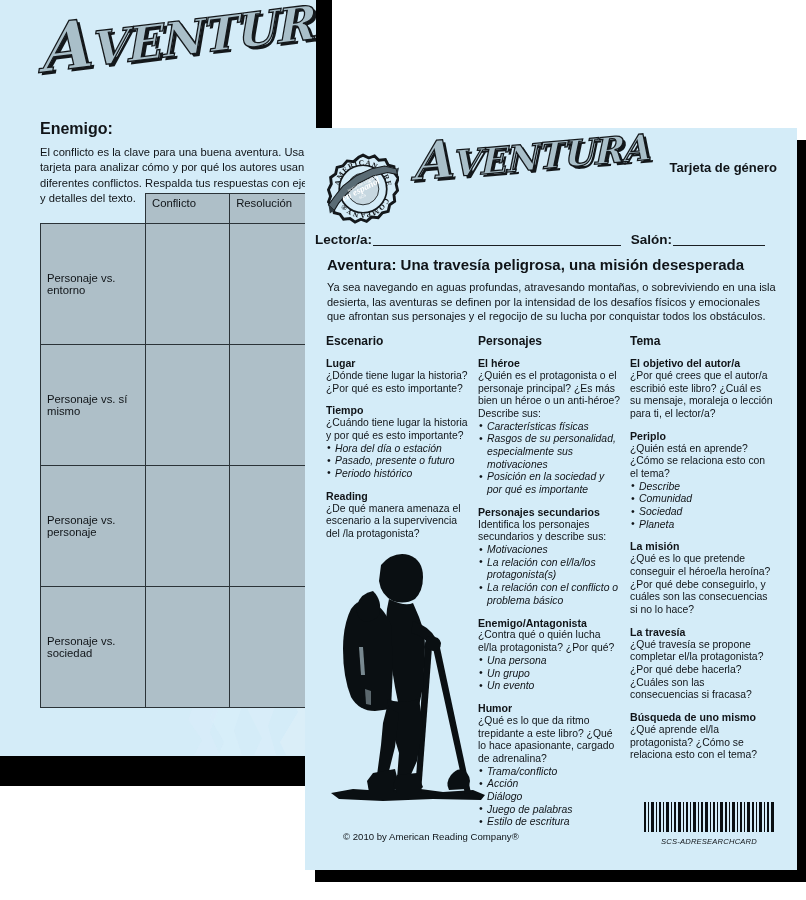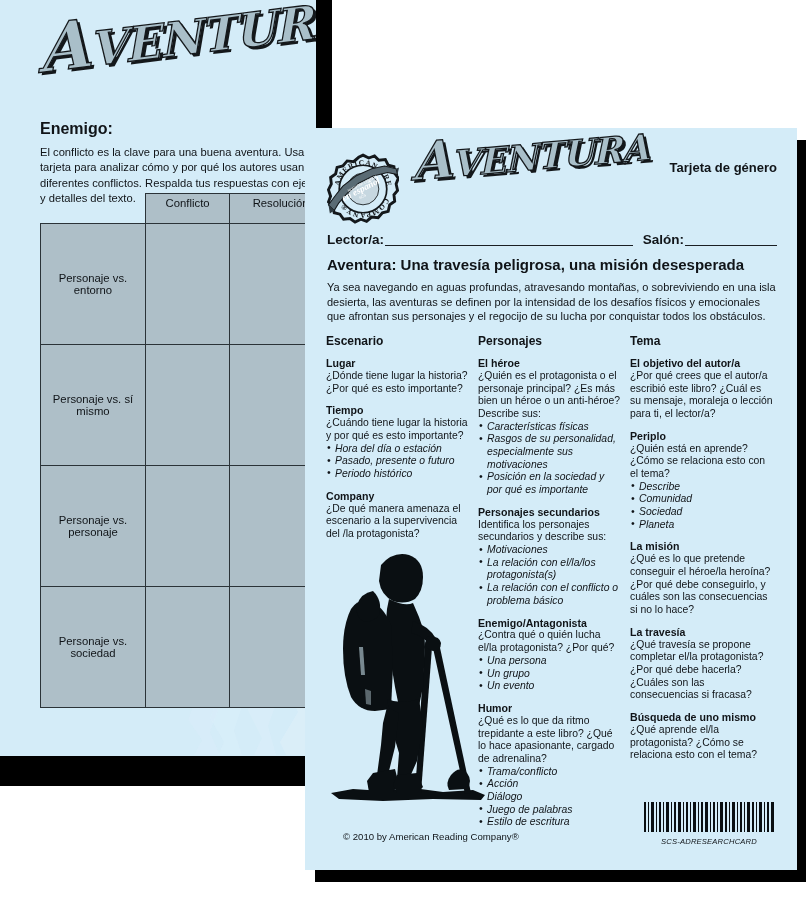--- a/index.html
+++ b/index.html
@@ -36,21 +36,21 @@
   }
   #left-logo .cap{font-size:66px;line-height:0;}
 
   #left-heading{position:absolute;left:40px;top:120px;font-size:16px;font-weight:bold;}
   #left-intro{position:absolute;left:40px;top:145px;width:300px;font-size:11.2px;line-height:1.38;}
 
   
   #left-table{position:absolute;left:40px;top:193px;width:292px;border-collapse:collapse;}
   #left-table td,#left-table th{
     border:1.4px solid #2b3338;background:#aebfc8;
-    font-size:11.3px;font-weight:normal;text-align:center;
+    font-size:11.3px;font-weight:normal;text-align:left;
     vertical-align:middle;padding:4px 6px;
   }
   #left-table .corner{border:none;background:transparent;width:92px;}
   #left-table th{height:22px;vertical-align:top;padding-top:3px;}
   #left-table td.rowlabel{width:92px;}
   #left-table tbody td{height:112px;}
 
   
   #mountain-bleed{
     position:absolute;left:180px;top:330px;width:160px;height:425px;
@@ -67,21 +67,21 @@
 
   
   #seal{position:absolute;left:22px;top:25px;width:72px;height:72px;}
   #right-logo{
     position:absolute;left:110px;top:18px;font-size:36px;
     transform:rotate(-5deg) skewX(-6deg);transform-origin:left bottom;
   }
   #right-logo .cap{font-size:52px;line-height:0;}
   #card-kind{position:absolute;right:20px;top:32px;font-size:13px;font-weight:bold;}
 
-  #reader-row{position:absolute;left:22px;top:104px;width:450px;font-size:13.5px;font-weight:bold;display:flex;align-items:flex-end;}
+  #reader-row{position:absolute;left:10px;top:104px;width:450px;font-size:13.5px;font-weight:bold;display:flex;align-items:flex-end;}
   #reader-row .fld-label{white-space:nowrap;}
   #reader-row .rule{flex:1 1 auto;border-bottom:1.3px solid #1a1f23;height:13px;margin:0 0 1px 1px;}
   #reader-row .rule.short{flex:0 0 92px;}
 
   #subtitle{position:absolute;left:22px;top:128px;width:455px;font-size:15px;font-weight:bold;}
   #blurb{position:absolute;left:22px;top:152px;width:452px;font-size:11px;line-height:1.32;}
 
   
   #cols{position:absolute;left:21px;top:206px;width:456px;display:flex;gap:8px;}
   .col{width:144px;}
@@ -216,21 +216,21 @@
         <div class="blk">
           <h4>Tiempo</h4>
           <p>¿Cuándo tiene lugar la historia y por qué es esto importante?</p>
           <ul>
             <li>Hora del día o estación</li>
             <li>Pasado, presente o futuro</li>
             <li>Periodo histórico</li>
           </ul>
         </div>
         <div class="blk">
-          <h4>Company</h4>
+          <h4>Reading</h4>
           <p>¿De qué manera amenaza el escenario a la supervivencia del /la protagonista?</p>
         </div>
       </div>
       <div class="col">
         <div class="col-title">Personajes</div>
         <div class="blk">
           <h4>El héroe</h4>
           <p>¿Quién es el protagonista o el personaje principal? ¿Es más bien un héroe o un anti-héroe? Describe sus:</p>
           <ul>
             <li>Características físicas</li>

